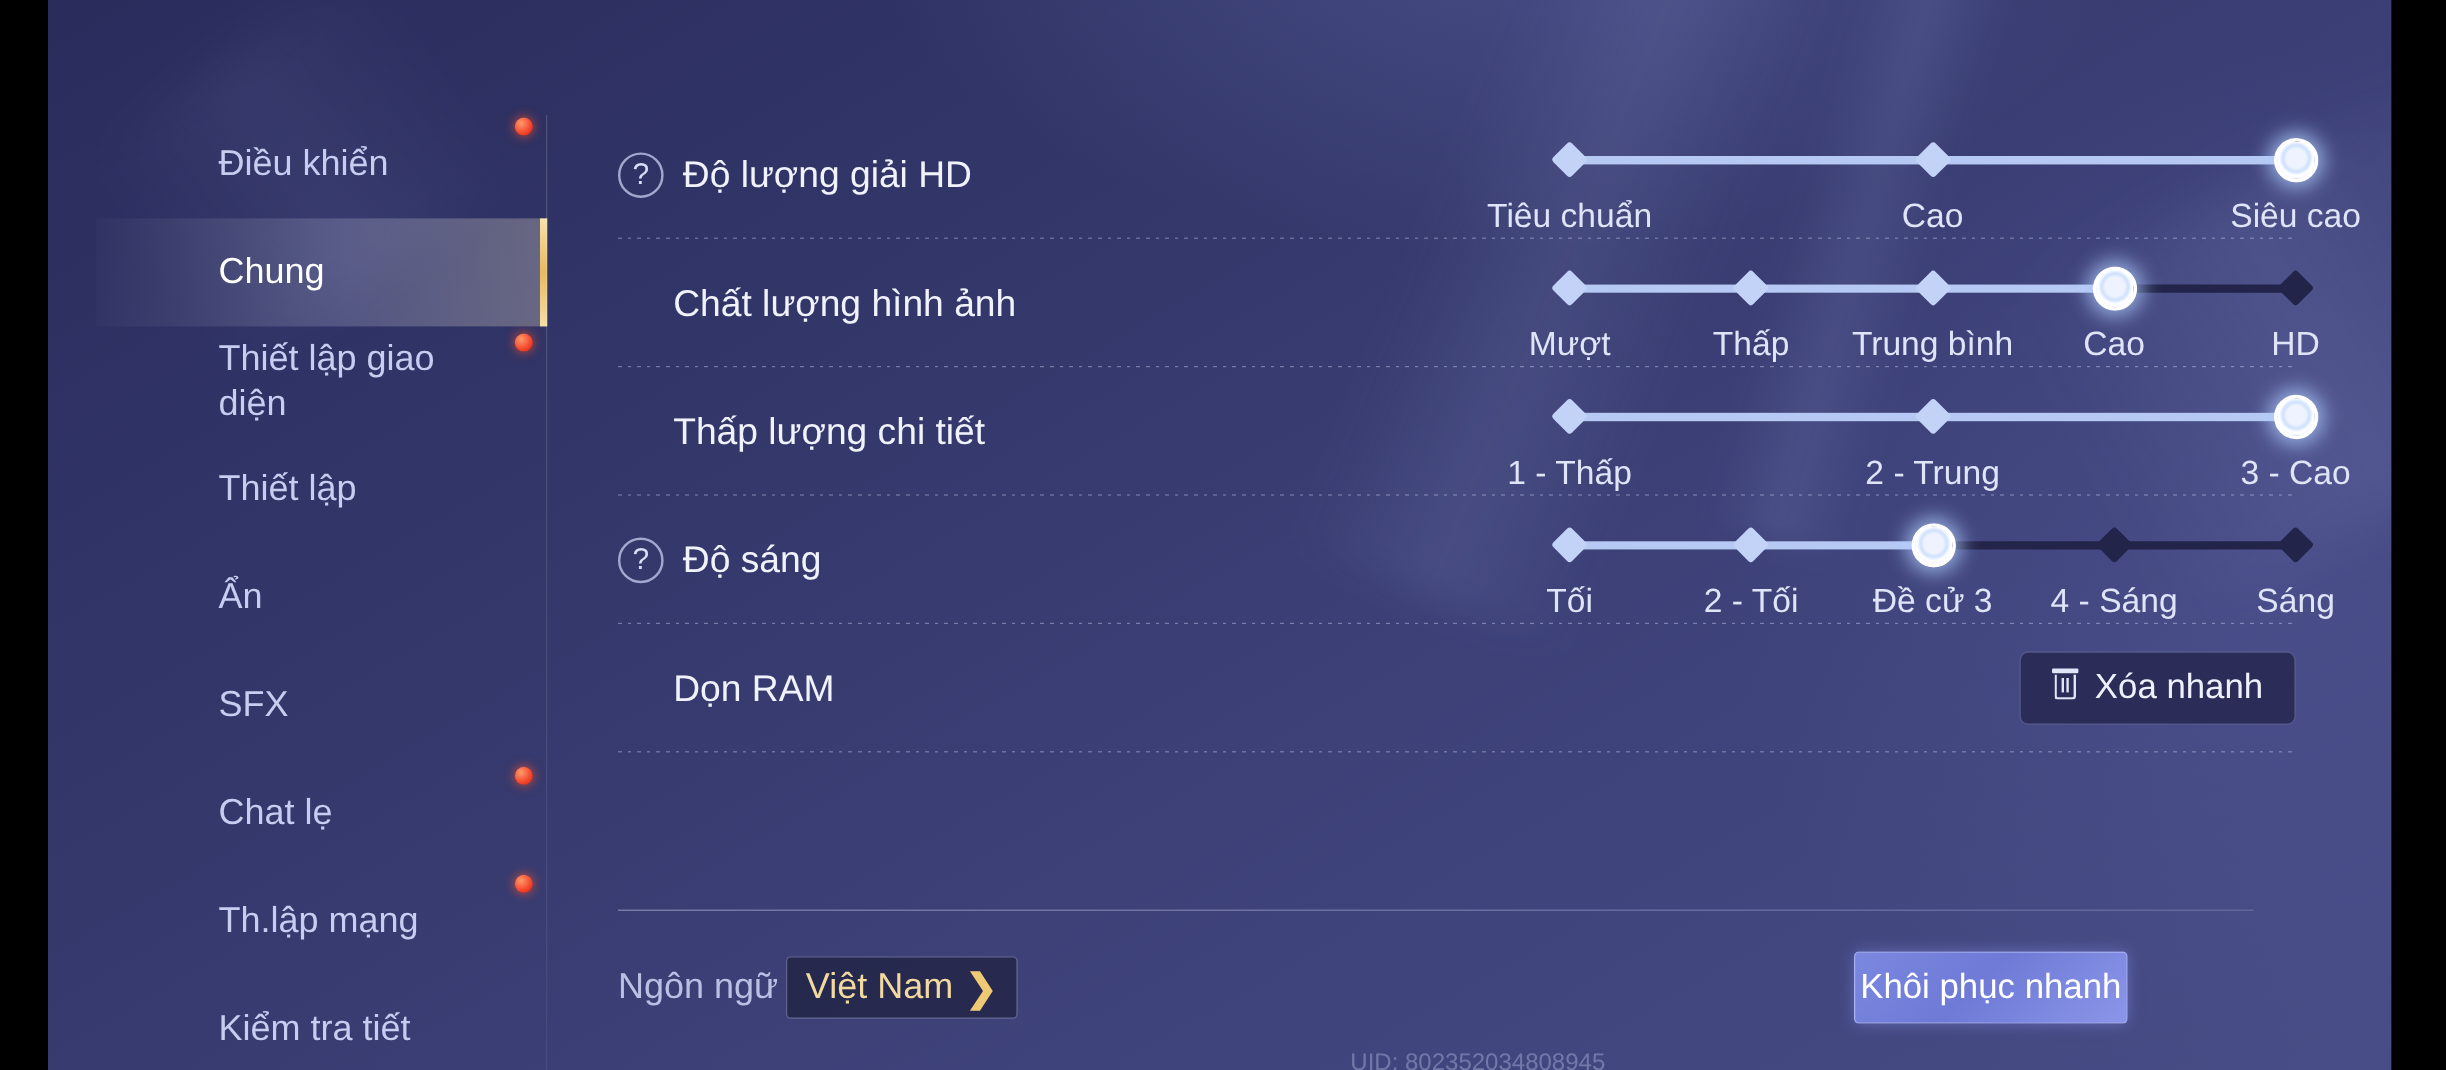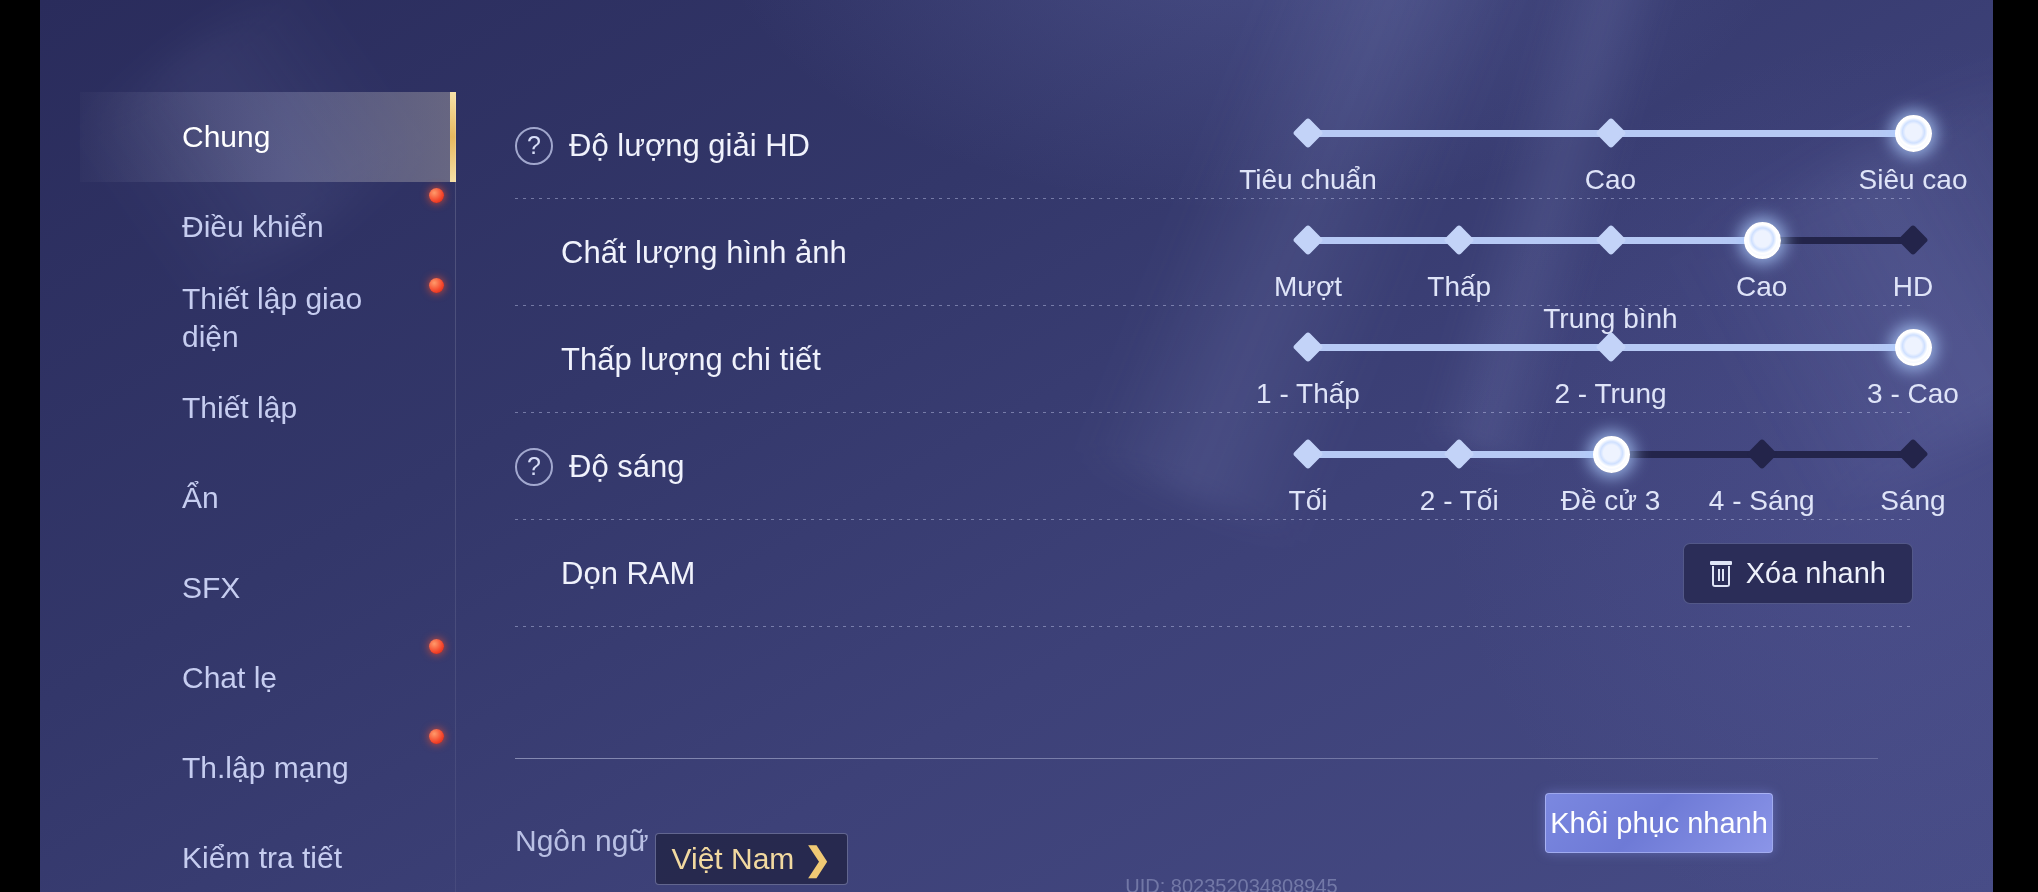--- a/index.html
+++ b/index.html
@@ -67,38 +67,38 @@
   .tick { position:absolute; top:30px; width:22px; height:22px; margin-left:-11px; transform:rotate(45deg);
     background:#23244a; border-radius:3px; }
   .tick.on { background:#c3d3f8; }
   .thumb { position:absolute; top:23px; width:37px; height:37px; margin-left:-18px; border-radius:50%;
     background:radial-gradient(circle at 50% 45%, #eef3ff 0 35%, #cfe0ff 48%, #ffffff 62%, #dfe9ff 100%);
     border:3px solid #ffffff; box-shadow:0 0 16px 5px rgba(175,205,255,.75); }
   .tick-labels { position:absolute; left:0; right:0; top:72px; height:30px; }
   .tick-label { position:absolute; transform:translateX(-50%); font-size:28px; color:#dfe4f8; white-space:nowrap; }
 
   
-  .ram-btn { margin-left:auto; display:flex; align-items:center; gap:14px;
+  .ram-btn { margin-left:auto; display:flex; align-items:flex-start; gap:14px;
     background:#2b2d58; border:1px solid rgba(150,160,215,.38); border-radius:7px;
     padding:13px 26px; color:#eef1fb; font-size:29px; }
   .trash { width:22px; height:26px; position:relative; flex:none; }
   .trash .lid { position:absolute; top:0; left:0; width:22px; height:4px; background:#dfe4f6; border-radius:1px; }
   .trash .body { position:absolute; top:5px; left:2px; width:18px; height:21px; border:2px solid #dfe4f6;
     border-top:none; border-radius:0 0 3px 3px; }
   .trash .body::before, .trash .body::after { content:""; position:absolute; top:3px; width:2px; height:12px; background:#dfe4f6; }
   .trash .body::before { left:4px; } .trash .body::after { right:4px; }
 
   
   #bottom-sep { position:absolute; left:475px; right:115px; top:758px; height:1px;
     background:linear-gradient(90deg, rgba(225,230,255,.45), rgba(225,230,255,.22)); z-index:18; }
   #bottom-bar { position:absolute; left:430px; right:0; top:775px; height:117px; z-index:19; }
   #lang-group { position:absolute; left:45px; top:22px; display:flex; align-items:center; }
   #lang-label { font-size:30px; color:#b9c0e4; margin-right:6px; }
   #lang-select { display:flex; align-items:center; gap:10px; background:rgba(30,32,62,.72);
-    border:1px solid rgba(170,178,225,.45); border-radius:4px; padding:8px 16px;margin-top:36px; }
+    border:1px solid rgba(170,178,225,.45); border-radius:4px; padding:8px 16px; }
   #lang-value { font-size:30px; color:#f2d9a0; }
   .chev { font-size:32px; color:#f0c974; line-height:1; font-weight:bold; }
   #restore-btn { position:absolute; left:1075px; top:18px; width:228px; height:60px;
     display:flex; align-items:center; justify-content:center; border-radius:4px;
     background:linear-gradient(135deg, #7b88e0 0%, #6e7ad6 45%, #8b95e8 100%);
     border:1px solid rgba(200,208,255,.5); color:#ffffff; font-size:29px;
     box-shadow:0 0 12px rgba(130,145,230,.45); }
   #uid { position:absolute; left:0; right:0; top:100px; text-align:center; font-size:20px; color:rgba(195,202,235,.38); }
 </style>
 </head>
@@ -110,26 +110,26 @@
 
   <div id="app">
     <div class="streak s1"></div>
     <div class="streak s2"></div>
     <div class="streak s3"></div>
     <div class="streak s4"></div>
 
 
     <div id="sidebar-divider"></div>
     <div id="sidebar">
+        <div class="nav-item">
+          <span class="lbl">Điều khiển</span>
+          <span class="dot"></span>
+        </div>
         <div class="nav-item active">
           <span class="lbl">Chung</span>
-        </div>
-        <div class="nav-item">
-          <span class="lbl">Điều khiển</span>
-          <span class="dot"></span>
         </div>
         <div class="nav-item">
           <span class="lbl">Thiết lập giao diện</span>
           <span class="dot"></span>
         </div>
         <div class="nav-item">
           <span class="lbl">Thiết lập</span>
         </div>
         <div class="nav-item">
           <span class="lbl">Ẩn</span>
@@ -180,21 +180,21 @@
             <div class="track-fill" style="width: 75%;"></div>
             <div class="tick on" style="left: 0%;"></div>
             <div class="tick on" style="left: 25%;"></div>
             <div class="tick on" style="left: 50%;"></div>
             <div class="tick on" style="left: 75%;"></div>
             <div class="tick" style="left: 100%;"></div>
             <div class="thumb" style="left: 75%;"></div>
             <div class="tick-labels">
               <div class="tick-label" style="left: 0%;">Mượt</div>
               <div class="tick-label" style="left: 25%;">Thấp</div>
-              <div class="tick-label" style="left: 50%; margin-top: 32px;">Trung bình</div>
+              <div class="tick-label" style="left: 50%;">Trung bình</div>
               <div class="tick-label" style="left: 75%;">Cao</div>
               <div class="tick-label" style="left: 100%;">HD</div>
             </div>
           </div>
           <div class="row-sep"></div>
         </div>
         <div class="row">
           <div class="label-wrap">
             <span class="row-label no-icon">Thấp lượng chi tiết</span>
           </div>

